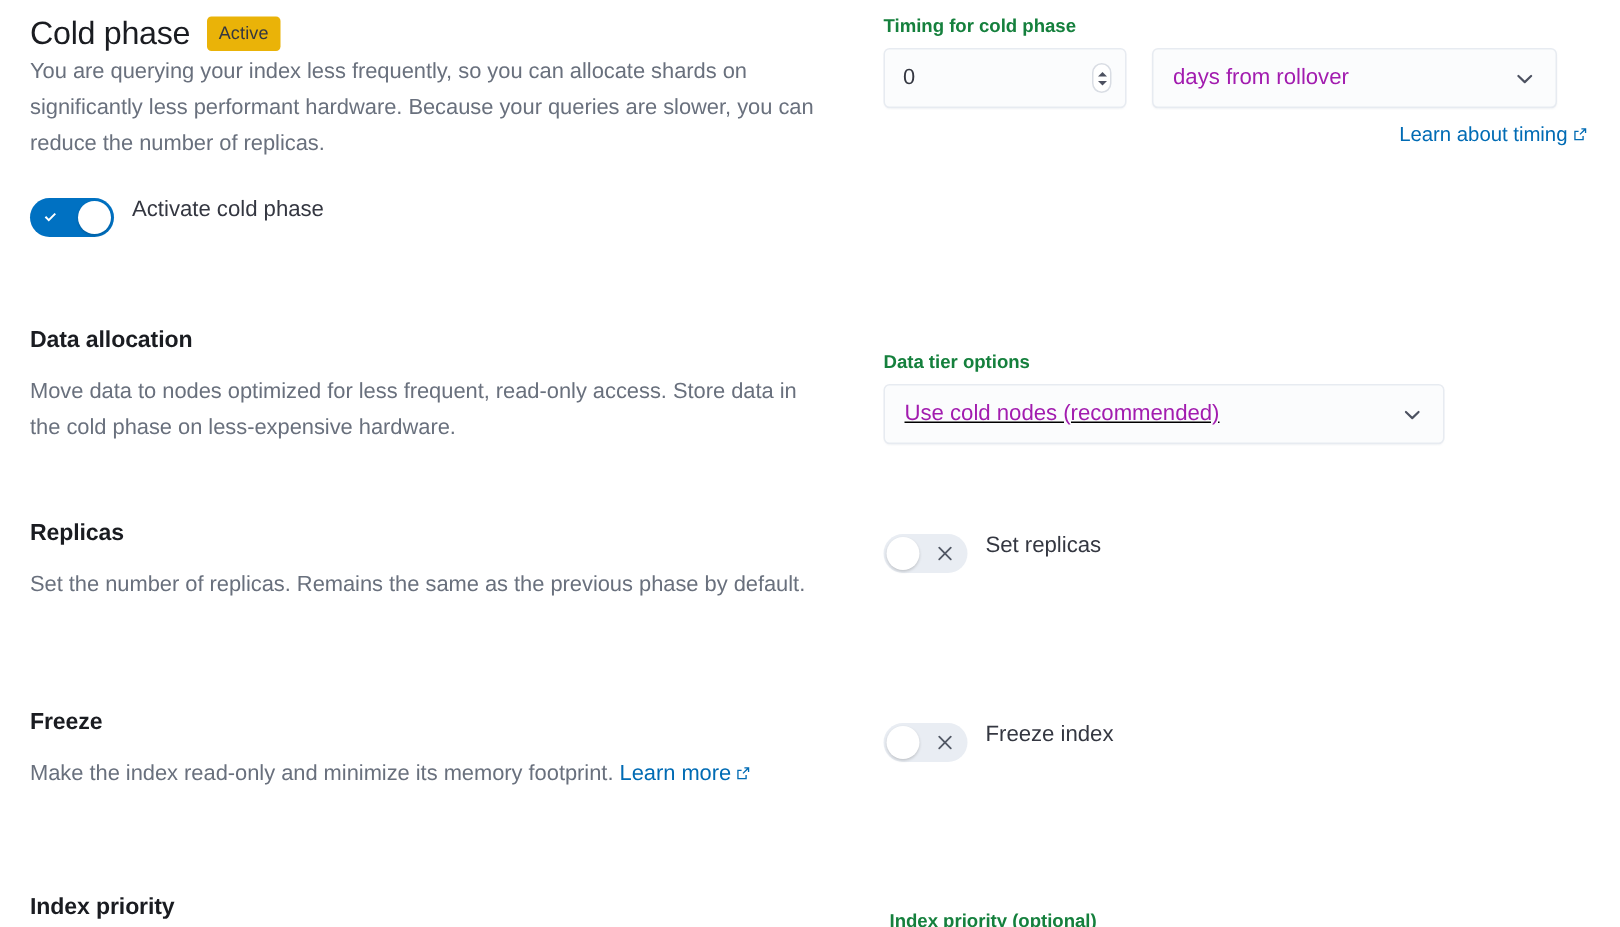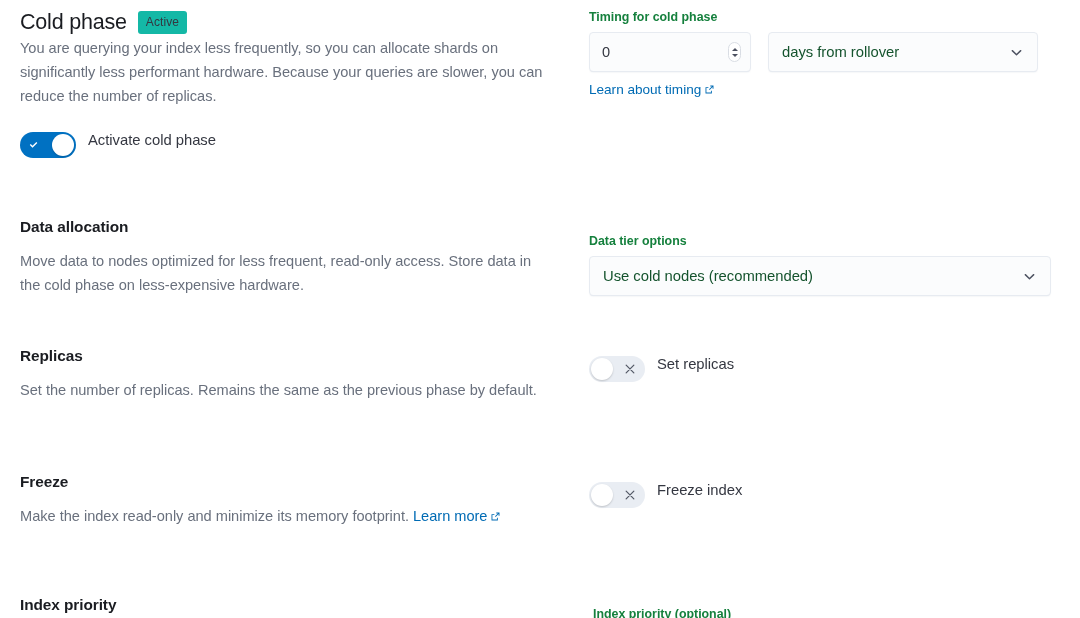--- a/index.html
+++ b/index.html
@@ -51,21 +51,21 @@
     color: #1a1c21;
     letter-spacing: -0.2px;
     margin: 0;
   }
   .badge {
     display: inline-block;
     font-size: 12px;
     line-height: 18px;
     font-weight: 500;
     color: #343741;
-    background: #14b8a6;
+    background: #eab308;
     border-radius: 3px;
     padding: 2px 8px 3px;
     letter-spacing: 0.1px;
   }
 
   .section-title {
     font-size: 15.4px;
     line-height: 22px;
     font-weight: 700;
     color: #1a1c21;
@@ -169,24 +169,24 @@
     border: 1px solid #e7ebf1;
     border-radius: 4px;
     box-shadow: 0 1px 1px -1px rgba(152,162,179,0.2),
                 0 1px 2px -1px rgba(152,162,179,0.2);
     display: flex;
     align-items: center;
     padding: 0 13px;
     cursor: pointer;
   }
   .select-field.timing-unit { width: 270px; }
-  .select-field.tier { width: 462px; }
+  .select-field.tier { width: 374px; text-decoration: underline; }
   .select-value {
     font-size: 14.8px;
-    color: #14532d;
+    color: #a21caf;
     letter-spacing: -0.02px;
     flex: 1;
   }
   .chev {
     width: 15px;
     height: 15px;
     flex: none;
   }
   .chev svg { display: block; }
 
@@ -285,21 +285,21 @@
         </div>
         <div class="select-field timing-unit">
           <span class="select-value">days from rollover</span>
           <span class="chev">
             <svg viewBox="0 0 16 16" width="15" height="15" aria-hidden="true">
               <path d="M3.5 6 8 10.4 12.5 6" fill="none" stroke="#4c5160" stroke-width="1.5" stroke-linecap="round" stroke-linejoin="round"></path>
             </svg>
           </span>
         </div>
       </div>
-      <div style="margin-top:8px;">
+      <div style="margin-top:8px;text-align:right;">
         <a class="link desc" style="font-size:13.6px;line-height:20px;"><span>Learn about timing</span><span class="ext-icon"><svg viewBox="0 0 16 16" width="11" height="11" aria-hidden="true">
                 <path d="M2.2 4.6h4.2v1.3H3.5v6.6h6.6V9.7h1.3v4.1H2.2z" fill="#006bb4"></path>
                 <path d="M9.1 2.2h4.7v4.7h-1.3V4.4L8.2 8.6l-.9-.9 4.2-4.2H9.1z" fill="#006bb4"></path>
               </svg></span></a>
       </div>
     </div>
   </div>
 
   <div class="section" style="top:216px;">
     <div class="col-left">

